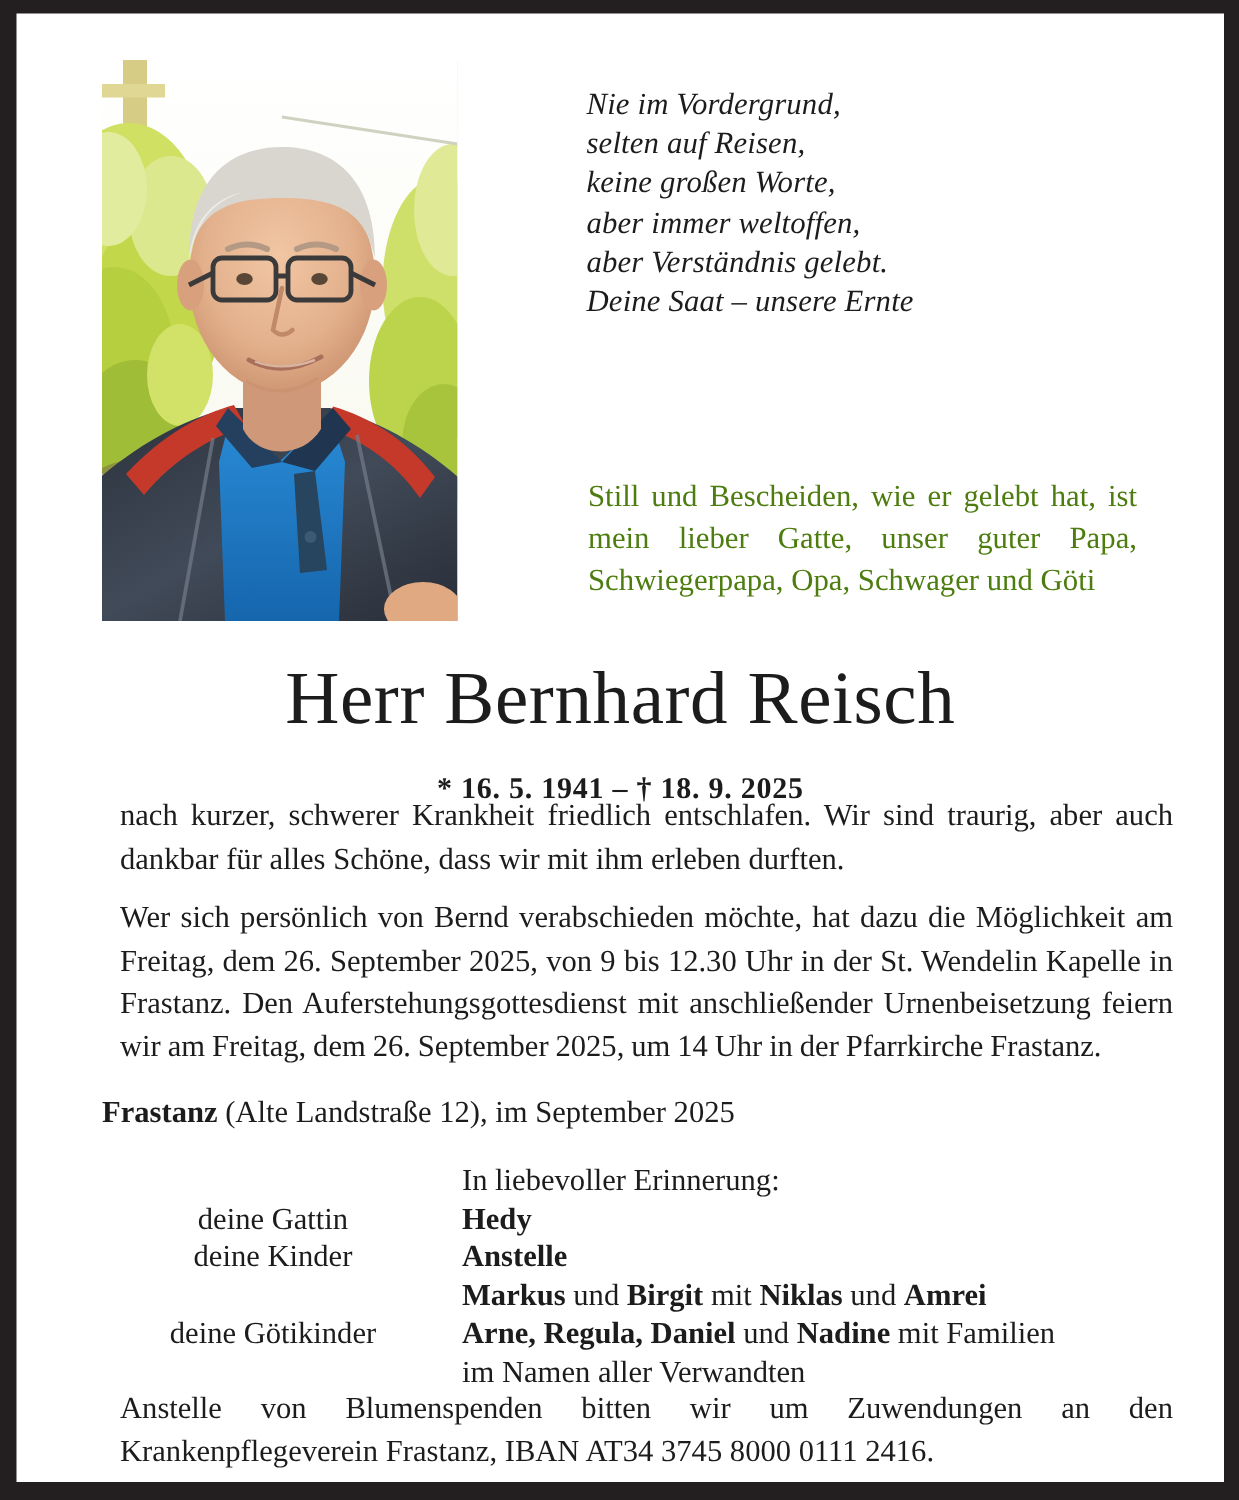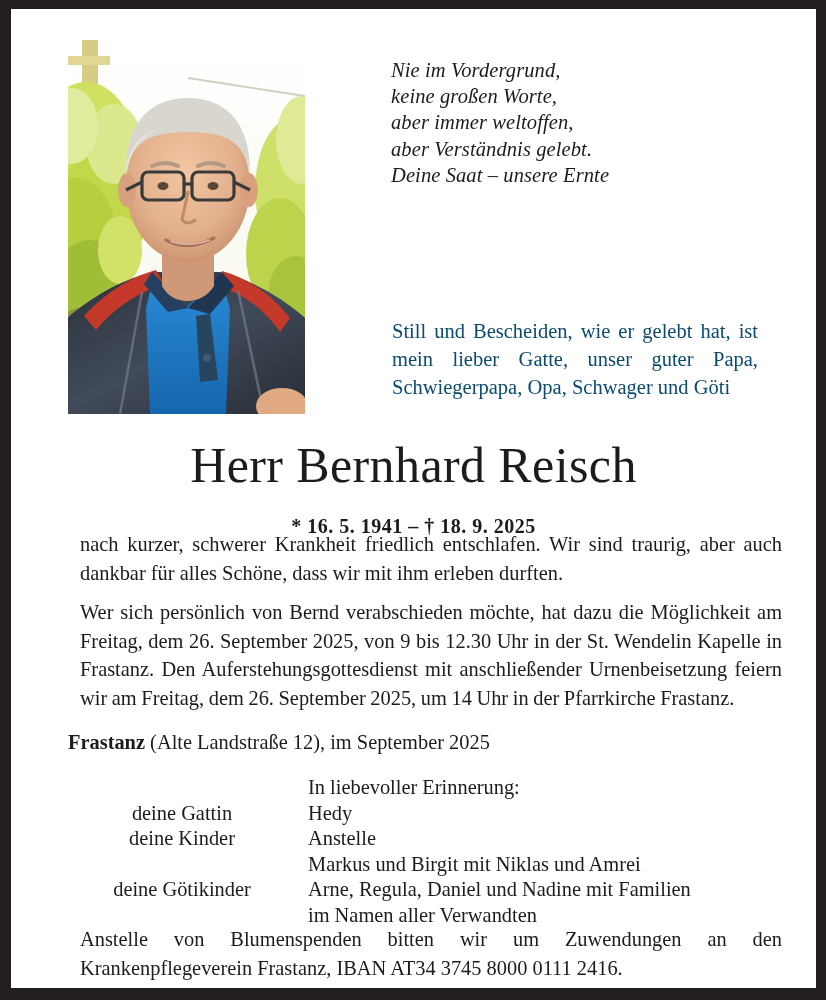--- a/index.html
+++ b/index.html
@@ -63,21 +63,21 @@
   
   .intro {
     position: absolute;
     left: 381px;
     top: 308px;
     width: 366px;
     font-size: 20.5px;
     line-height: 28px;
     text-align: justify;
     text-align-last: left;
-    color: #0c4a6e;
+    color: #4d7c0f;
   }
 
   
   .name {
     position: absolute;
     left: 0;
     top: 428px;
     width: 100%;
     text-align: center;
     font-size: 50px;
@@ -146,21 +146,21 @@
     flex: 0 0 240px;
     text-align: center;
     padding-right: 12px;
     box-sizing: border-box;
     white-space: nowrap;
   }
   .fam-value {
     flex: 1 1 auto;
     white-space: nowrap;
   }
-  .fam-value b { font-weight: normal; }
+  .fam-value b { font-weight: bold; }
 </style>
 </head>
 <body>
 
 <div class="notice-frame">
   <div class="notice-page">
 
     <div class="photo">
       <svg class="photo-svg" viewBox="0 0 237 374" preserveAspectRatio="none">
         <defs>
@@ -256,20 +256,21 @@
         <path d="M102 201 Q120 208 142 200" stroke="#d9b4a0" stroke-width="1.6" fill="none"></path>
 
         <path d="M96 214 Q120 228 144 212" stroke="#c89070" stroke-width="2" fill="none" opacity="0.6"></path>
 
         <ellipse cx="214" cy="366" rx="26" ry="18" fill="#e0a982"></ellipse>
       </svg>
     </div>
 
     <div class="verse">
       <div>Nie im Vordergrund,</div>
+      <div>selten auf Reisen,</div>
       <div>keine großen Worte,</div>
       <div>aber immer weltoffen,</div>
       <div>aber Verständnis gelebt.</div>
       <div>Deine Saat – unsere Ernte</div>
     </div>
 
     <div class="intro">Still und Bescheiden, wie er gelebt hat, ist mein lieber Gatte, unser guter Papa, Schwiegerpapa, Opa, Schwager und Göti</div>
 
     <div class="name">Herr Bernhard Reisch</div>
     <div class="dates">* 16. 5. 1941 – † 18. 9. 2025</div>

